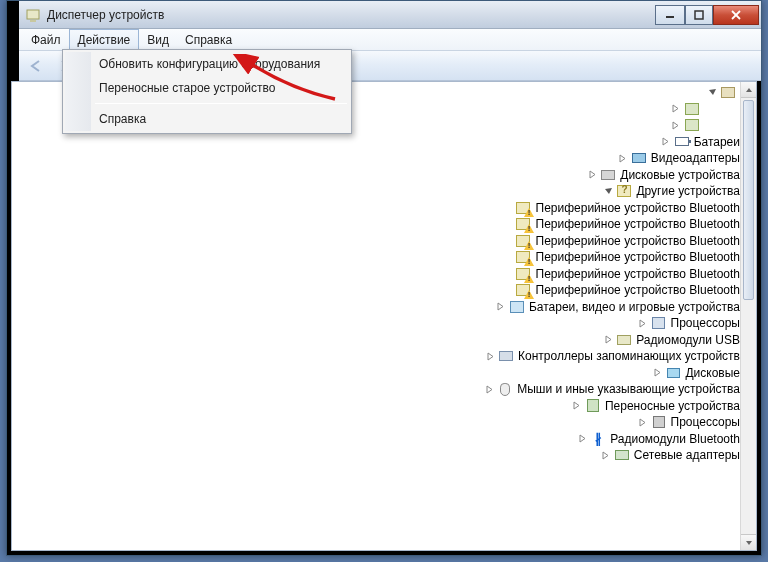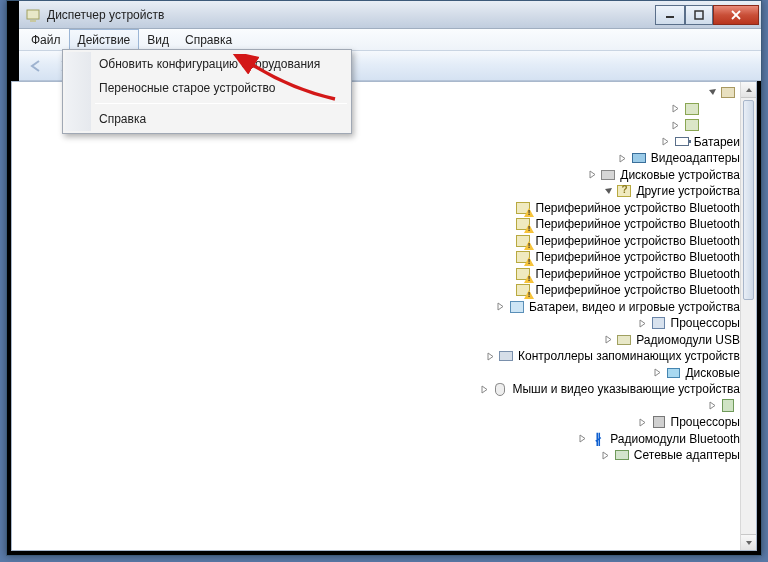--- a/index.html
+++ b/index.html
@@ -337,32 +337,33 @@
         <div class="row">
           <span class="indent" style="width:20px"></span>
           <span class="exp">
             <svg width="9" height="9">
               <path d="M2 1 L7 4.5 L2 8 Z" fill="none" stroke="#888" stroke-width="1"></path>
             </svg>
           </span>
           <span class="ticon">
             <span class="i-mouse"></span>
           </span>
-          <span class="lbl">Мыши и видео указывающие устройства</span>
+          <span class="lbl">Мыши и иные указывающие устройства</span>
         </div>
         <div class="row">
           <span class="indent" style="width:20px"></span>
           <span class="exp">
             <svg width="9" height="9">
               <path d="M2 1 L7 4.5 L2 8 Z" fill="none" stroke="#888" stroke-width="1"></path>
             </svg>
           </span>
           <span class="ticon">
             <span class="i-portable"></span>
           </span>
+          <span class="lbl">Переносные устройства</span>
         </div>
         <div class="row">
           <span class="indent" style="width:20px"></span>
           <span class="exp">
             <svg width="9" height="9">
               <path d="M2 1 L7 4.5 L2 8 Z" fill="none" stroke="#888" stroke-width="1"></path>
             </svg>
           </span>
           <span class="ticon">
             <span class="i-cpu"></span>

